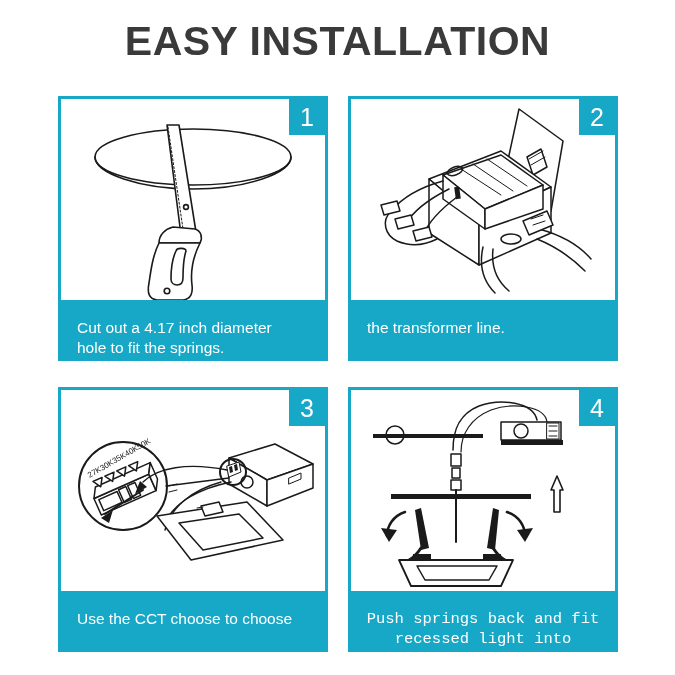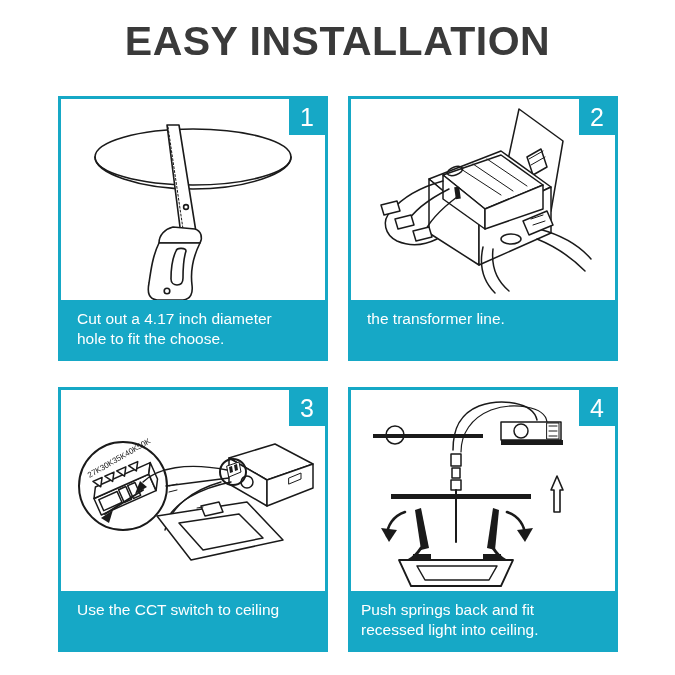--- a/index.html
+++ b/index.html
@@ -80,27 +80,29 @@
   .caption {
     position: absolute;
     left: 0;
     right: 0;
     bottom: 0;
     height: 58px;
     background: #16a8c6;
     color: #ffffff;
     font-size: 15.5px;
     line-height: 20px;
-    padding: 9px 12px 0 16px;
+    padding: 18px 12px 0 16px;
     box-sizing: border-box;
     font-family: "Liberation Sans", sans-serif;
   }
   .caption.center {
+    text-align: center;
     padding-left: 10px;
     padding-right: 10px;
+    font-family: Liberation Mono, monospace;
   }
   .cap-line { display: block; }
 </style>
 </head>
 <body>
 
 <div id="page">
 
   <div id="page-title">EASY INSTALLATION</div>
 
@@ -127,21 +129,21 @@
             <path d="M98 144 C92 156 90 170 88 184 C86 194 88 200 96 201 L122 201 C130 200 132 194 131 186 C129 170 133 156 139 144 Z" fill="#ffffff"></path>
 
             <path d="M115 152 C111 160 110 170 110 180 C110 184 113 186 116 186 C120 186 122 183 122 179 C122 168 123 158 125 152 C125 149 116 148 115 152 Z"></path>
 
             <circle cx="106" cy="192" r="2.8"></circle>
           </g>
         </svg>
       </div>
       <div class="caption">
         <span class="cap-line">Cut out a 4.17 inch diameter</span>
-        <span class="cap-line">hole to fit the choose.</span>
+        <span class="cap-line">hole to fit the springs.</span>
       </div>
     </div>
 
     <div class="panel">
       <div class="badge">2</div>
       <div class="art">
         <svg viewBox="0 0 264 212" xmlns="http://www.w3.org/2000/svg">
           <g fill="none" stroke="#1a1a1a" stroke-width="1.5" stroke-linejoin="round" stroke-linecap="round">
 
             <path d="M152 84 L168 10 L212 42 L200 112 Z" fill="#ffffff"></path>
@@ -251,21 +253,21 @@
 
             <path d="M96 126 L186 112 L222 150 L130 170 Z" fill="#ffffff"></path>
             <path d="M118 133 L178 124 L202 148 L142 160 Z" fill="#ffffff"></path>
 
             <path d="M140 116 L158 112 L162 122 L144 126 Z" fill="#ffffff"></path>
             <path d="M136 118 L142 117" stroke-width="1"></path>
           </g>
         </svg>
       </div>
       <div class="caption">
-        <span class="cap-line">Use the CCT switch to ceiling</span>
+        <span class="cap-line">Use the CCT choose to choose</span>
       </div>
     </div>
 
     <div class="panel">
       <div class="badge">4</div>
       <div class="art">
         <svg viewBox="0 0 264 212" xmlns="http://www.w3.org/2000/svg">
           <g fill="none" stroke="#1a1a1a" stroke-width="1.5" stroke-linejoin="round" stroke-linecap="round">
 
             <rect x="22" y="44" width="110" height="4" fill="#1a1a1a" stroke="none"></rect>

